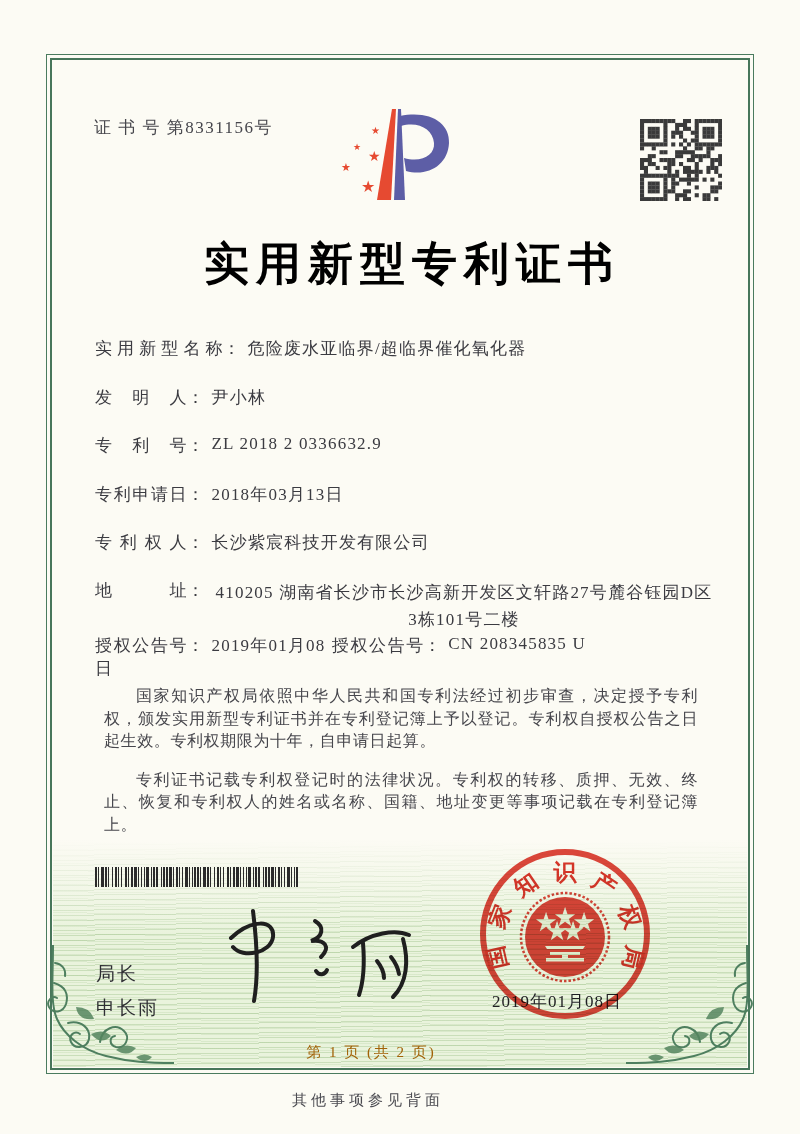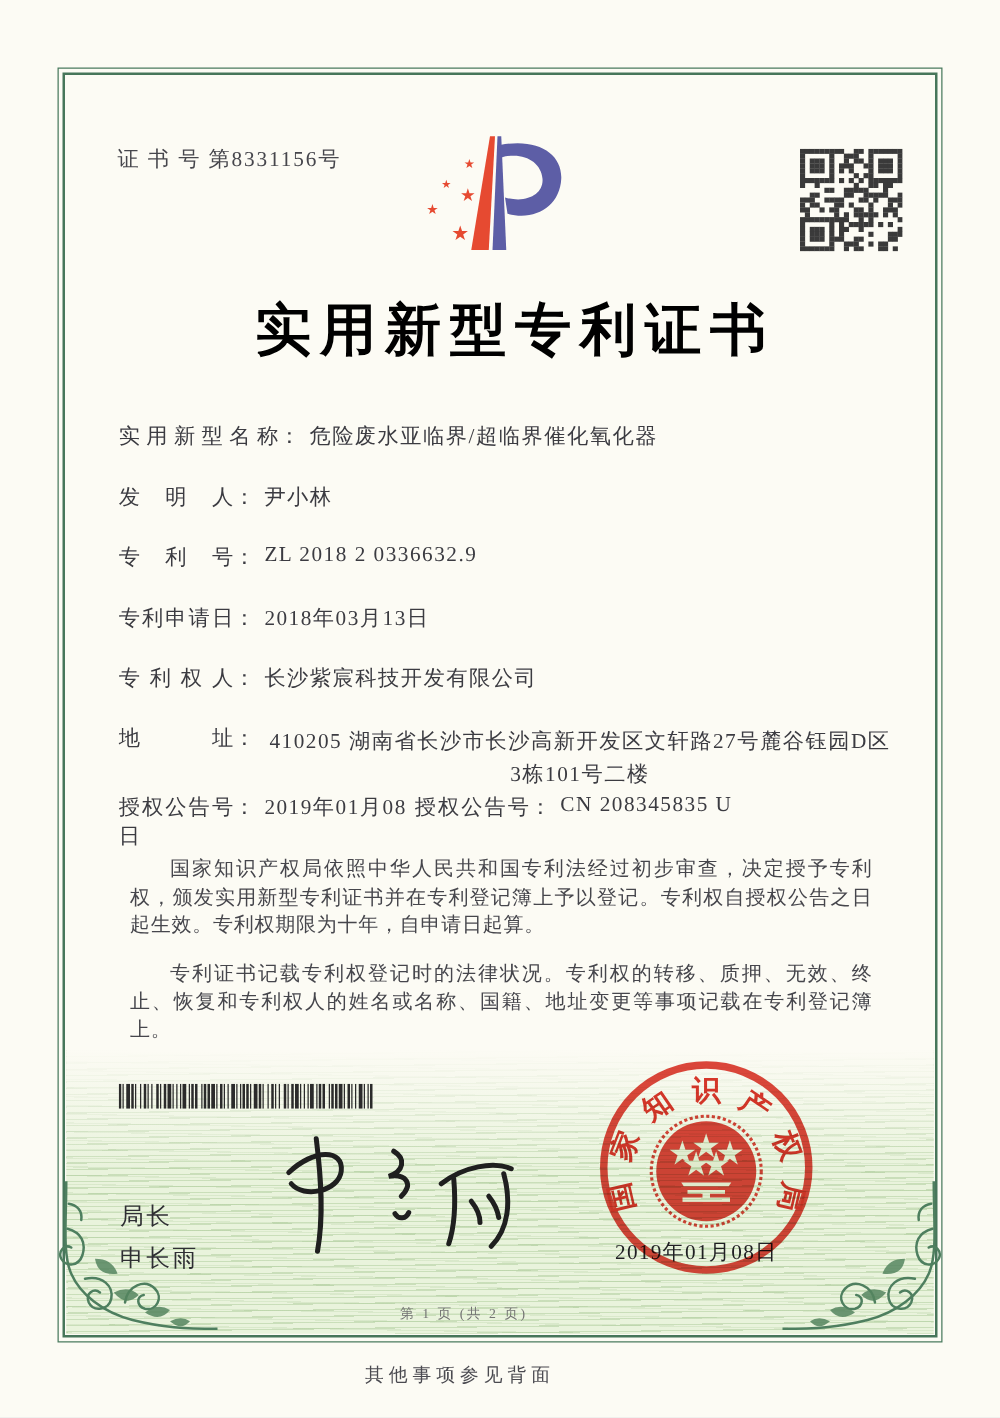--- a/index.html
+++ b/index.html
@@ -51,21 +51,21 @@
   
   .barcode{position:absolute;left:95px;top:867px;width:208px;height:20px;font-size:0;white-space:nowrap;overflow:hidden;}
   .barcode i{display:inline-block;height:100%;background:#2b2b2b;}
   .issuer{position:absolute;left:96px;top:921px;font-family:"Liberation Sans","DejaVu Sans",sans-serif;
           font-size:19px;font-weight:500;color:#2e2e33;line-height:34px;letter-spacing:2px;margin-top:36px;}
   .signature{position:absolute;left:213px;top:883px;}
   .seal-date{position:absolute;left:492px;top:990px;font-size:17px;letter-spacing:1px;color:#1f1f23;}
   .seal{position:absolute;left:465px;top:830px;mix-blend-mode:multiply;pointer-events:none;}
   .seal text{font-size:23px;font-weight:bold;fill:#dd372c;font-family:"Liberation Serif","DejaVu Serif",serif;}
   .seal .emblem-star{font-weight:bold;fill:#f3f6ec;}
-  .page-num{position:absolute;top:1043px;left:0;width:742px;text-align:center;font-size:11px;letter-spacing:2px;color:#737373;}
+  .page-num{position:absolute;top:1043px;left:0;width:742px;text-align:center;font-size:15px;letter-spacing:2px;color:#a16207;}
   .back-note{position:absolute;top:1091px;left:0;width:736px;text-align:center;font-size:15px;letter-spacing:4px;color:#4a4a50;}
   .logo-star{font-family:"DejaVu Sans",sans-serif;fill:#e64a31;}
 </style>
 </head>
 <body>
 
 <div class="page">
 
   <div class="frame-outer"></div>
   <div class="frame-inner"></div>

